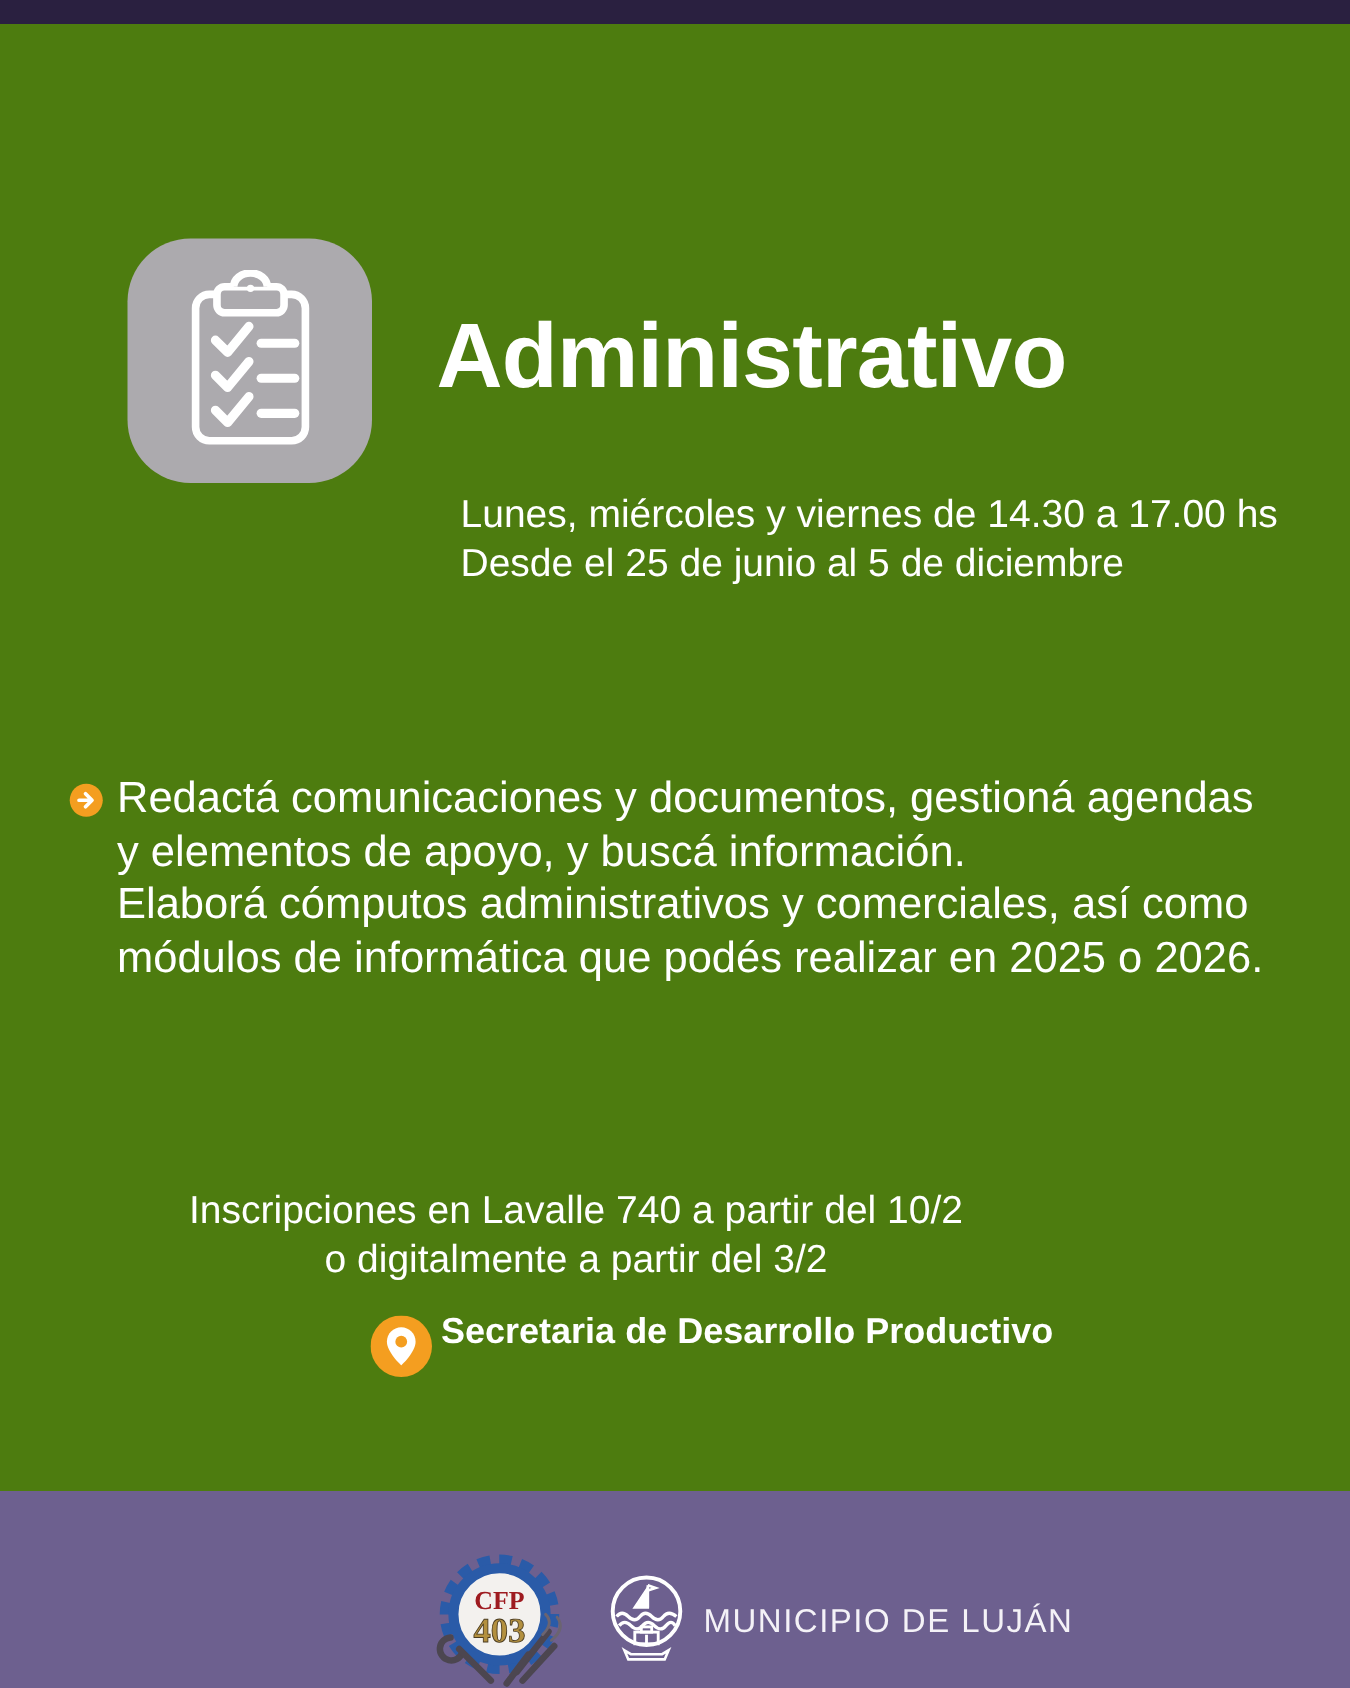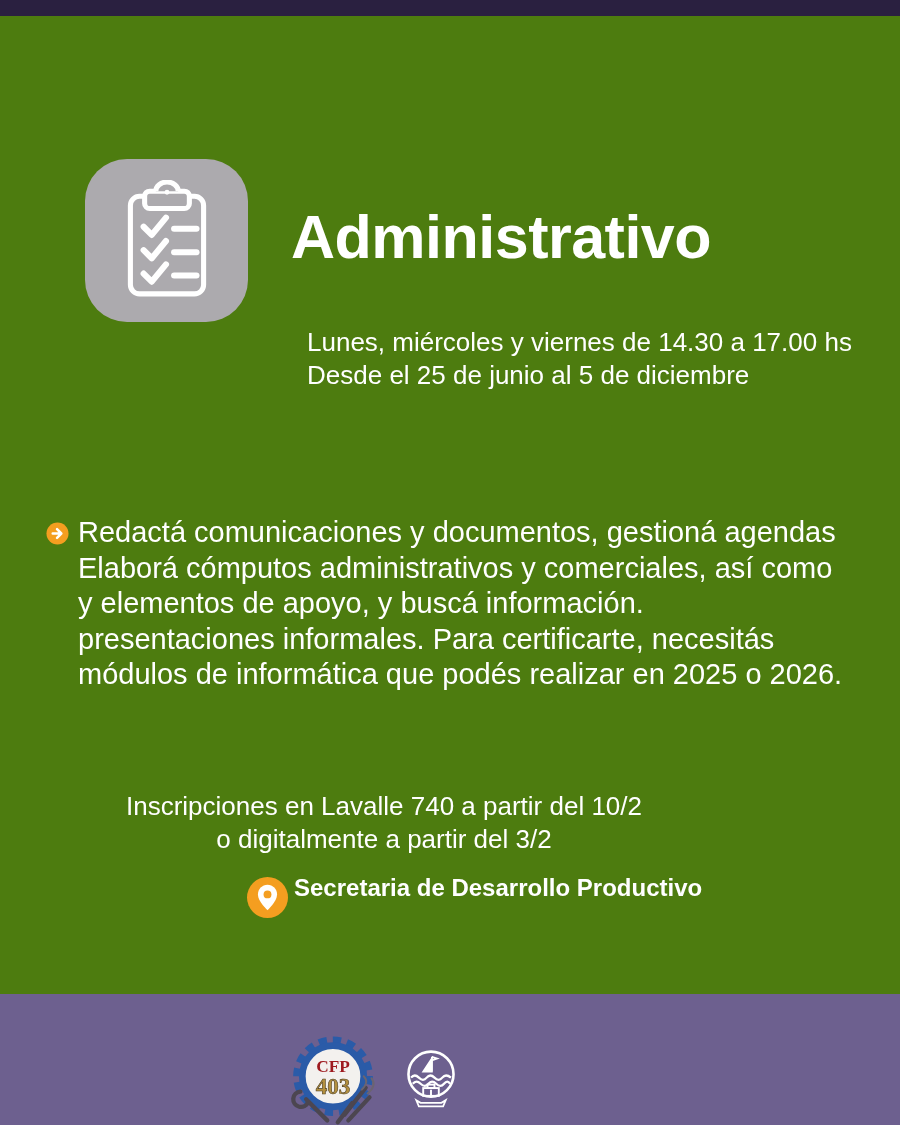--- a/index.html
+++ b/index.html
@@ -146,23 +146,22 @@
     <div>Desde el 25 de junio al 5 de diciembre</div>
   </div>
 
   <div class="description">
     <svg class="bullet" viewBox="0 0 24 24">
       <circle cx="12" cy="12" r="11.5" fill="#f49e20"></circle>
       <path d="M7 12 h8.5 M11.5 7.5 L16 12 l-4.5 4.5" fill="none" stroke="#ffffff" stroke-width="2.6" stroke-linecap="round" stroke-linejoin="round"></path>
     </svg>
     <div class="description-text">
       <div>Redactá comunicaciones y documentos, gestioná agendas</div>
+      <div>y elementos de apoyo, y buscá información.</div>
       <div>Elaborá cómputos administrativos y comerciales, así como</div>
-      <div>y elementos de apoyo, y buscá información.</div>
-      <div>presentaciones informales. Para certificarte, necesitás</div>
       <div>módulos de informática que podés realizar en 2025 o 2026.</div>
     </div>
   </div>
 
   <div class="inscription">
     <div>Inscripciones en Lavalle 740 a partir del 10/2</div>
     <div>o digitalmente a partir del 3/2</div>
   </div>
 
   <div class="location">
@@ -208,16 +207,17 @@
         <path d="M7 34 q4 -5 9 0 t9 0 t9 0 t9 0 t10 0" fill="none" stroke="#ffffff" stroke-width="2.6"></path>
         <path d="M9 41 q4 -5 9 0 t9 0 t9 0 t9 0 t7 0" fill="none" stroke="#ffffff" stroke-width="2.6"></path>
         <g stroke="#ffffff" stroke-width="2.2" fill="none">
           <rect x="21" y="46" width="18" height="9"></rect>
           <rect x="26" y="42" width="8" height="4"></rect>
           <path d="M30 48 v7"></path>
         </g>
         <path d="M13 60 l5 3 h24 l5 -3 -3 7 h-28 z" fill="none" stroke="#ffffff" stroke-width="2"></path>
       </svg>
 
+      <div class="muni-label">MUNICIPIO DE LUJÁN</div>
     </div>
   </div>
 
 </div>
 
 </body></html>

